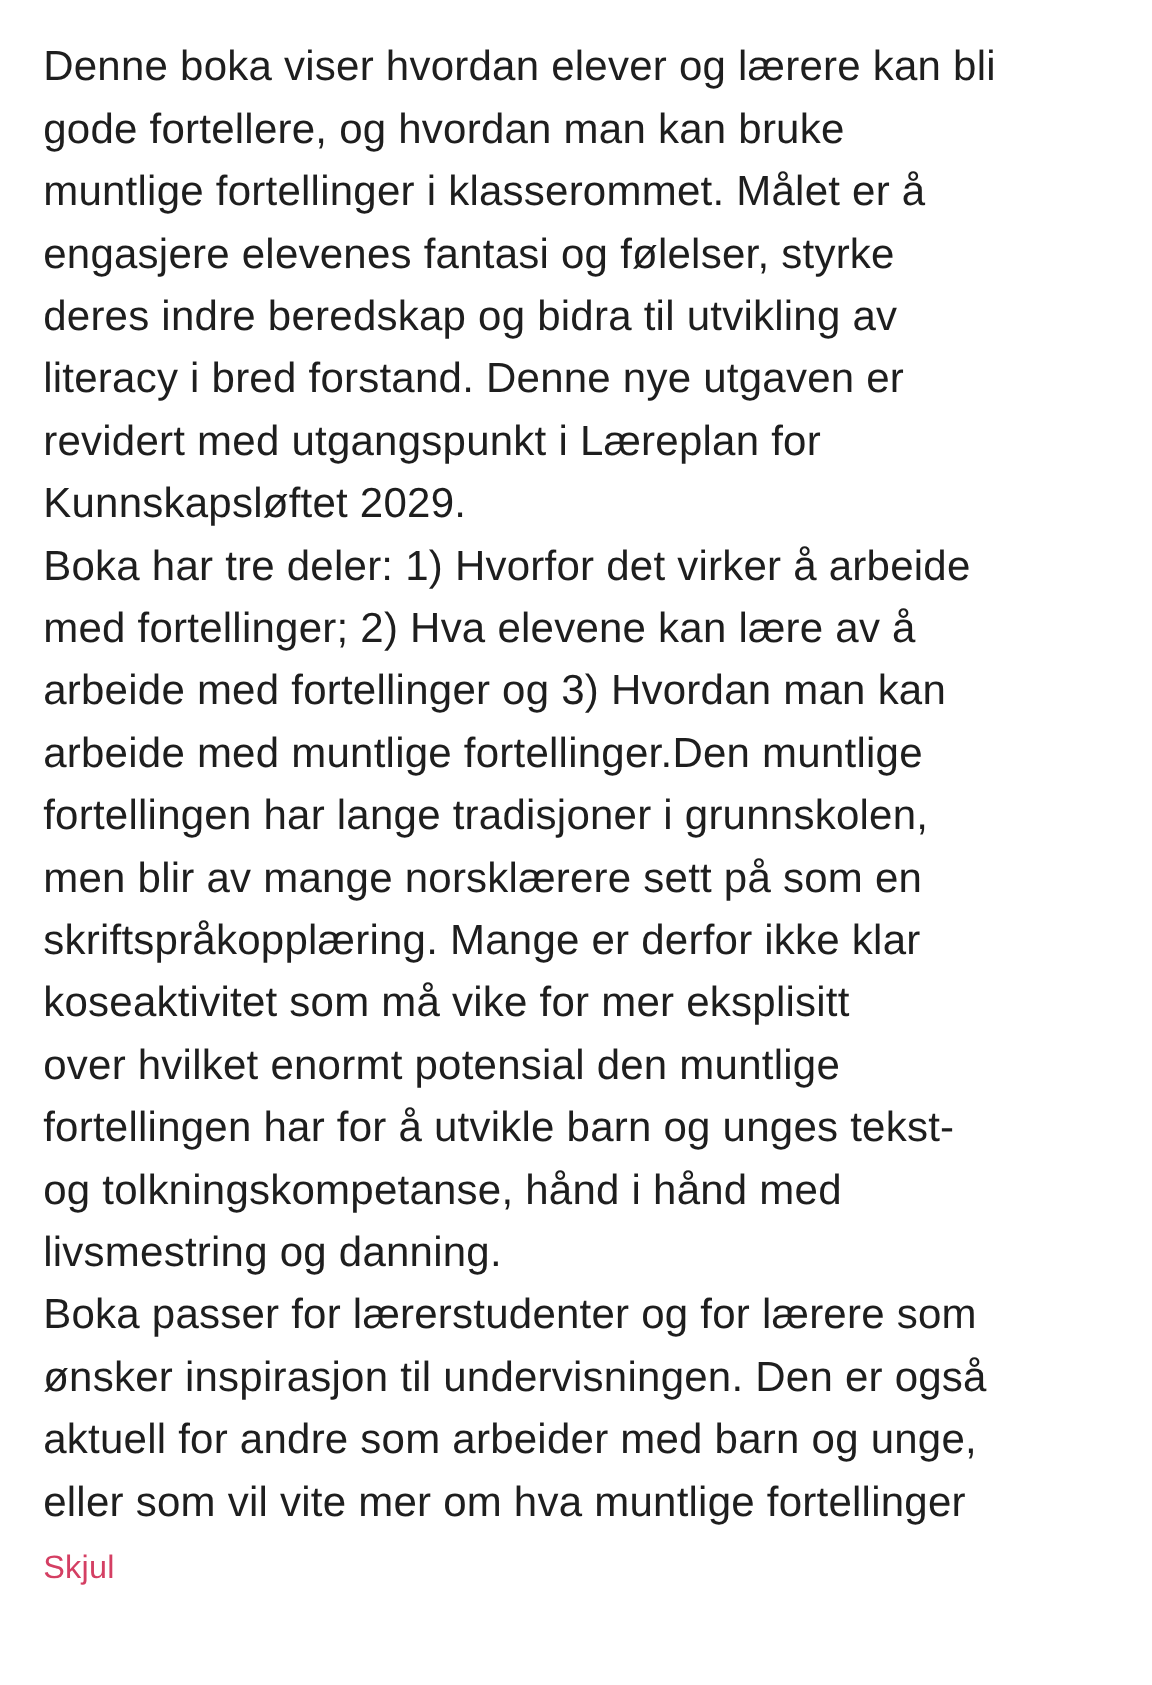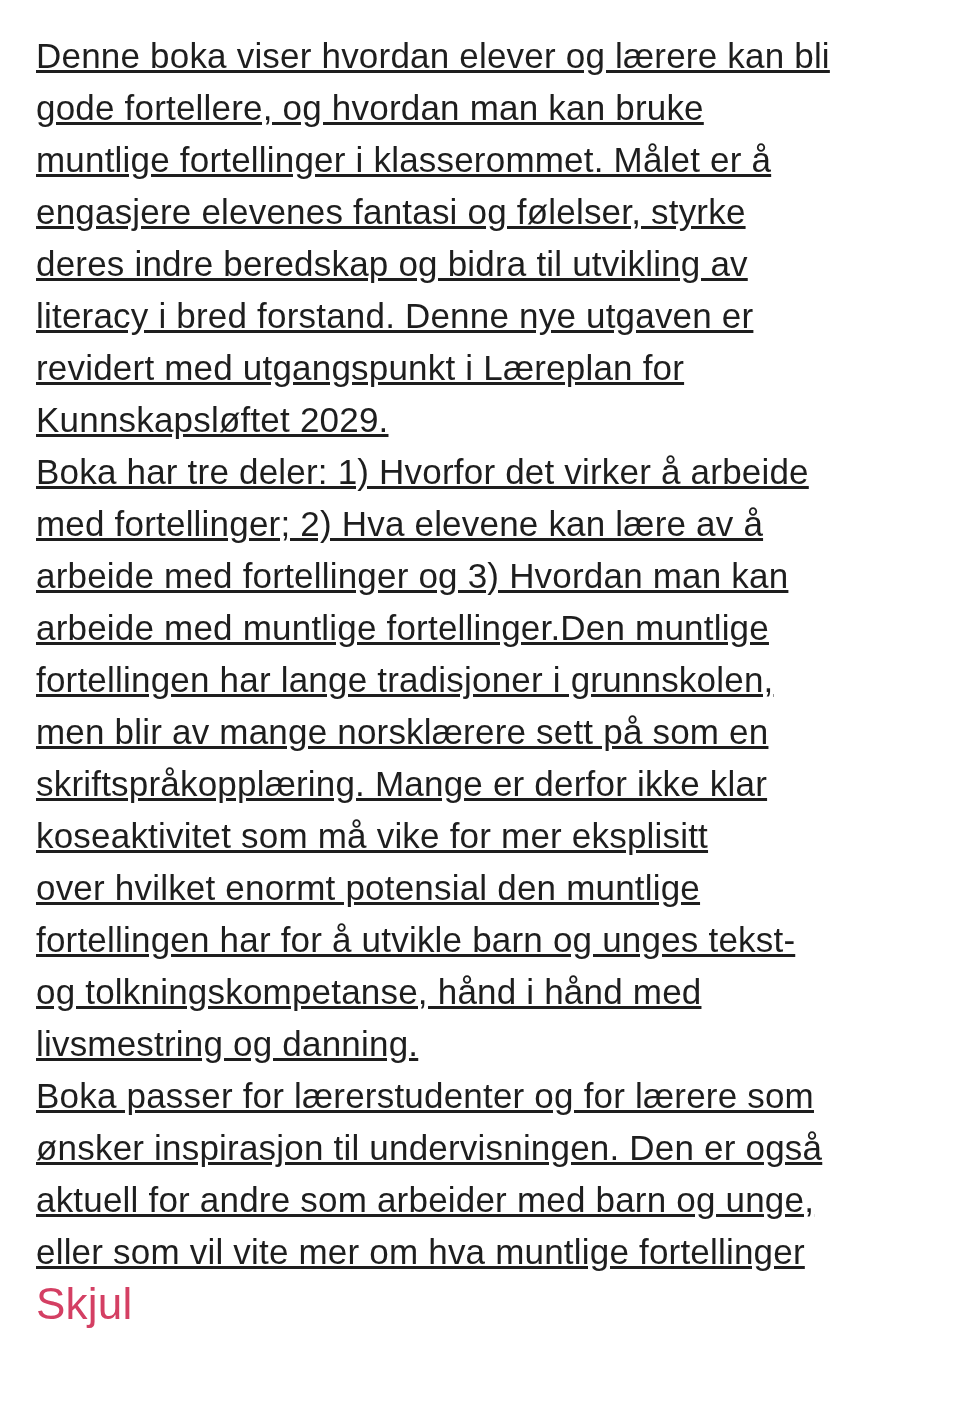--- a/index.html
+++ b/index.html
@@ -21,28 +21,27 @@
     font-size: 35px;
     line-height: 52px;
     letter-spacing: 0.2px;
   }
   .paragraph {
     margin: 0;
     padding: 0;
   }
   .line {
     white-space: nowrap;
-    text-decoration: underline;
   }
   .toggle-link {
     display: inline-block;
     color: #d43f63;
     text-decoration: none;
     cursor: pointer;
-    font-size: 44px;
+    font-size: 27px;
     line-height: 52px;
   }
 </style>
 </head>
 <body>
 
 <div class="description-block">
 
   <div class="paragraph">
     <div class="line">Denne boka viser hvordan elever og lærere kan bli</div>

